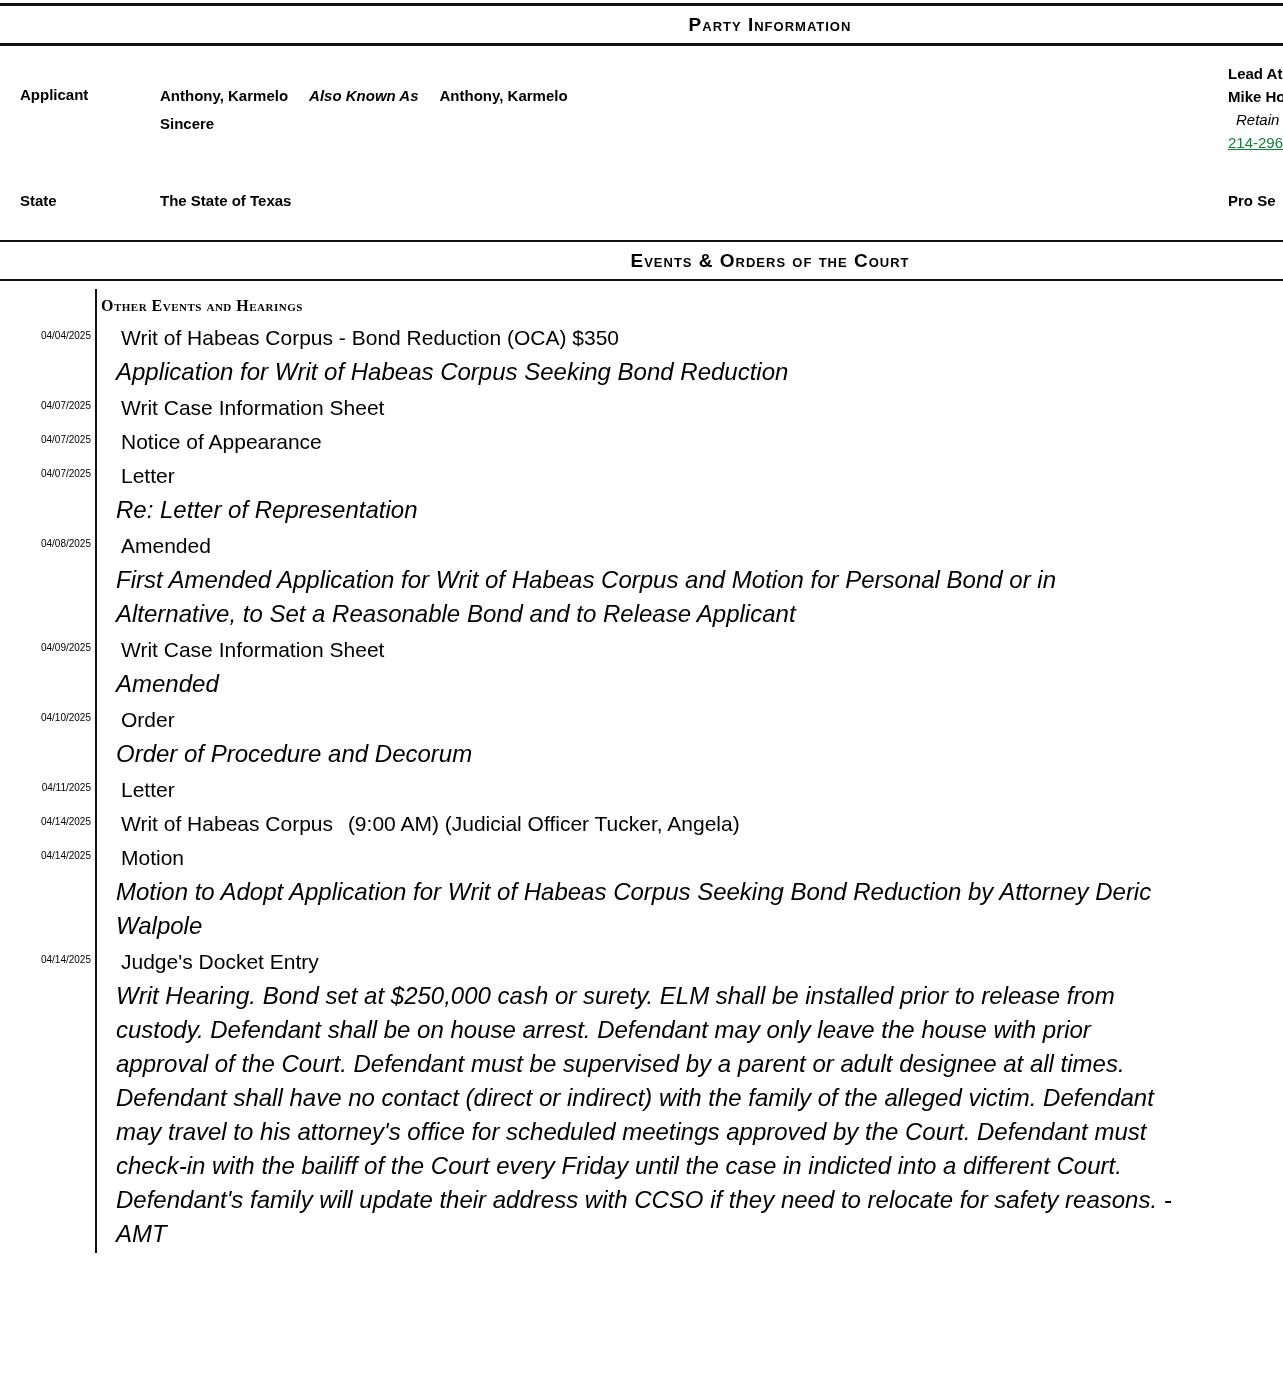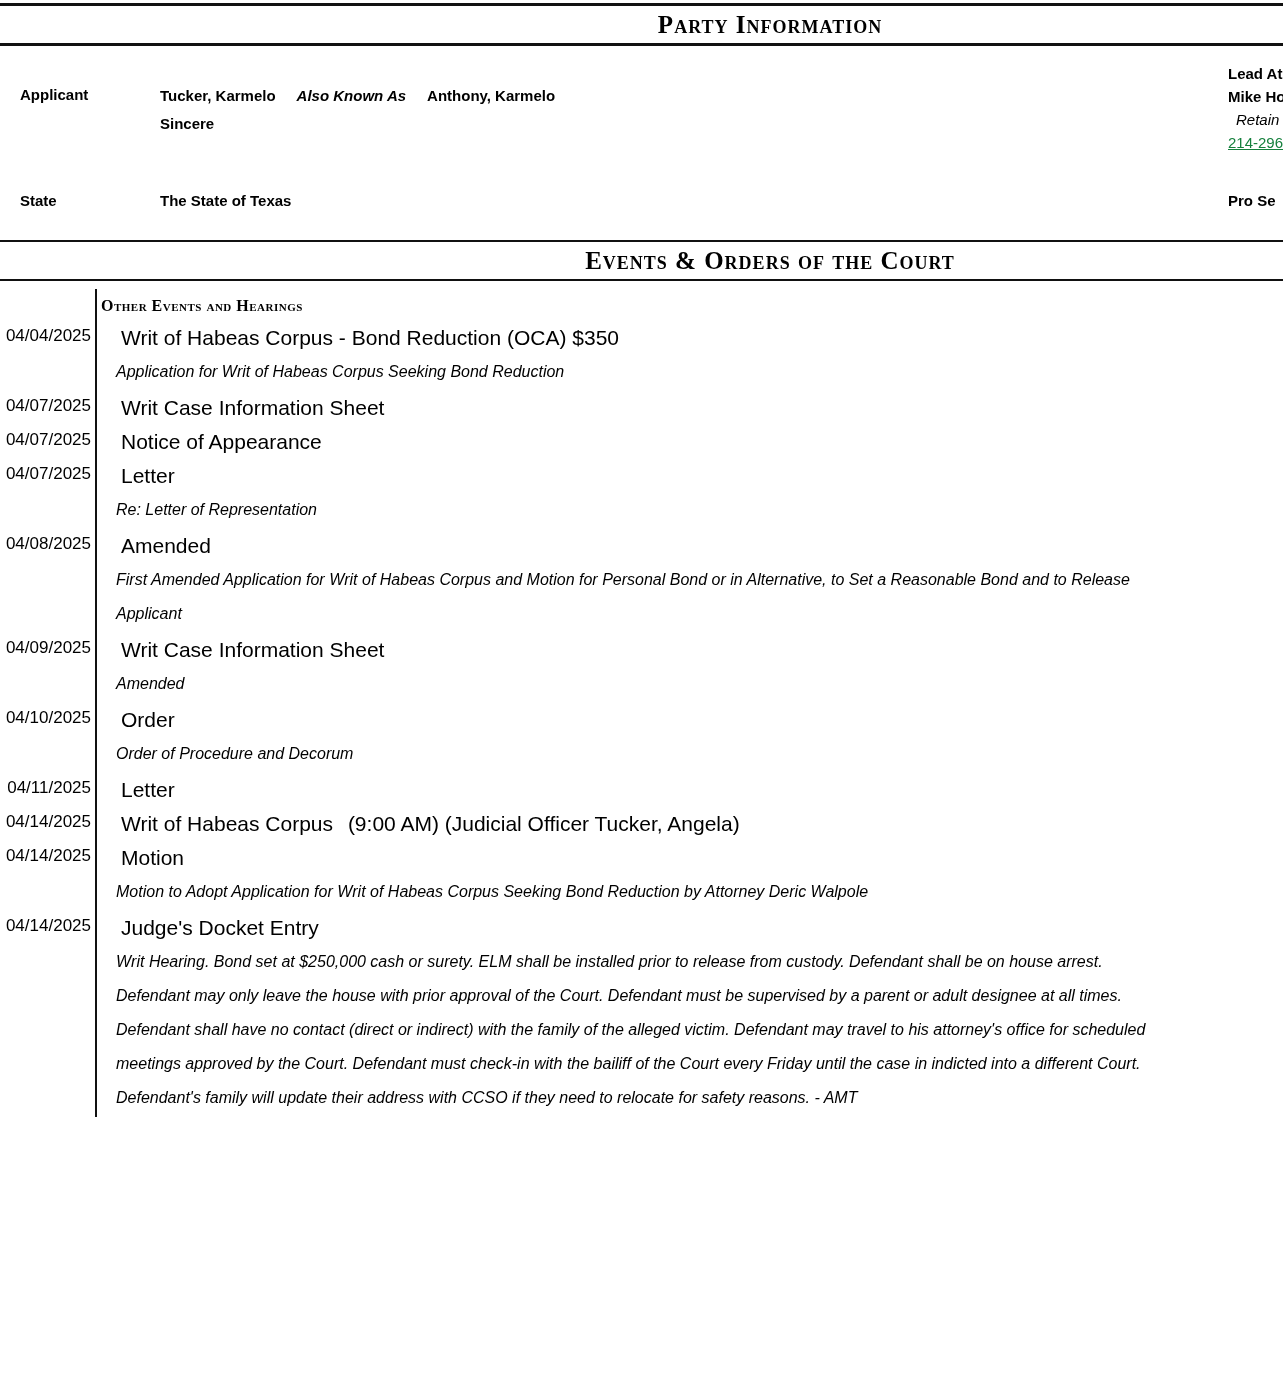--- a/index.html
+++ b/index.html
@@ -10,23 +10,23 @@
     position:relative;
   }
   .page { width:1540px; padding-top:3px; }
 
   
   .banner {
     border-top:3px solid #111; border-bottom:3px solid #111;
     text-align:center; padding:5px 0 4px 0;
   }
   .banner-title {
-    font-family:Liberation Serif, serif;
+    font-family:Liberation Sans, sans-serif;
     font-weight:bold; font-variant:small-caps;
-    font-size:25px; line-height:28px; letter-spacing:1px;
+    font-size:19px; line-height:28px; letter-spacing:1px;
   }
   .banner-events { border-top-width:2px; border-bottom-width:2px; }
 
   
   .party-section { position:relative; height:194px; font-size:15px; }
   .party-label { position:absolute; left:20px; font-weight:bold; }
   .applicant-label { top:40px; }
   .party-name {
     position:absolute; left:160px; top:36px; width:432px;
     font-weight:bold; line-height:28px;
@@ -39,50 +39,50 @@
   .state-label { top:146px; }
   .state-value { position:absolute; left:160px; top:146px; font-weight:bold; }
   .prose { position:absolute; left:1228px; top:146px; font-weight:bold; }
 
   
   .events-table { position:relative; margin-top:8px; }
   .vline { position:absolute; left:95px; top:0; bottom:0; width:2px; background:#111; }
   .event-row { display:grid; grid-template-columns:95px auto; }
   .date-cell {
     text-align:right; padding:6px 4px 0 0;
-    font-size:17px; line-height:18px; white-space:nowrap;
+    font-size:10px; line-height:18px; white-space:nowrap;
   }
   .content-cell { padding-left:6px; }
   .subsection-row .content-cell { padding-top:6px; padding-bottom:4px; }
   .subsection-title {
     font-family:"Liberation Serif", serif;
     font-weight:bold; font-variant:small-caps;
     font-size:16px; line-height:22px; letter-spacing:0.5px;
   }
   .event-title-line { font-size:21px; line-height:34px; }
   .event-title { font-weight:normal;margin-left:20px; }
   .event-title-suffix { margin-left:9px; }
   .event-desc {
-    font-style:italic; font-size:16px; line-height:34px;
+    font-style:italic; font-size:24px; line-height:34px;
     padding-left:15px; max-width:1078px; padding-bottom:2px;
   }
 </style>
 </head>
 <body>
 
 <div class="page">
 
   <div class="banner">
     <span class="banner-title">Party Information</span>
   </div>
 
   <div class="party-section">
     <div class="party-label applicant-label">Applicant</div>
 
-    <div class="party-name"><span>Tucker, Karmelo</span><span class="aka">Also Known As</span><span>Anthony, Karmelo Sincere</span></div>
+    <div class="party-name"><span>Anthony, Karmelo</span><span class="aka">Also Known As</span><span>Anthony, Karmelo Sincere</span></div>
 
     <div class="attorney-block">
       <div class="attorney-role">Lead At</div>
       <div class="attorney-name">Mike Ho</div>
       <div class="attorney-status">Retain</div>
       <a class="attorney-phone" href="#">214-296</a>
     </div>
 
     <div class="party-label state-label">State</div>
     <div class="state-value">The State of Texas</div>

